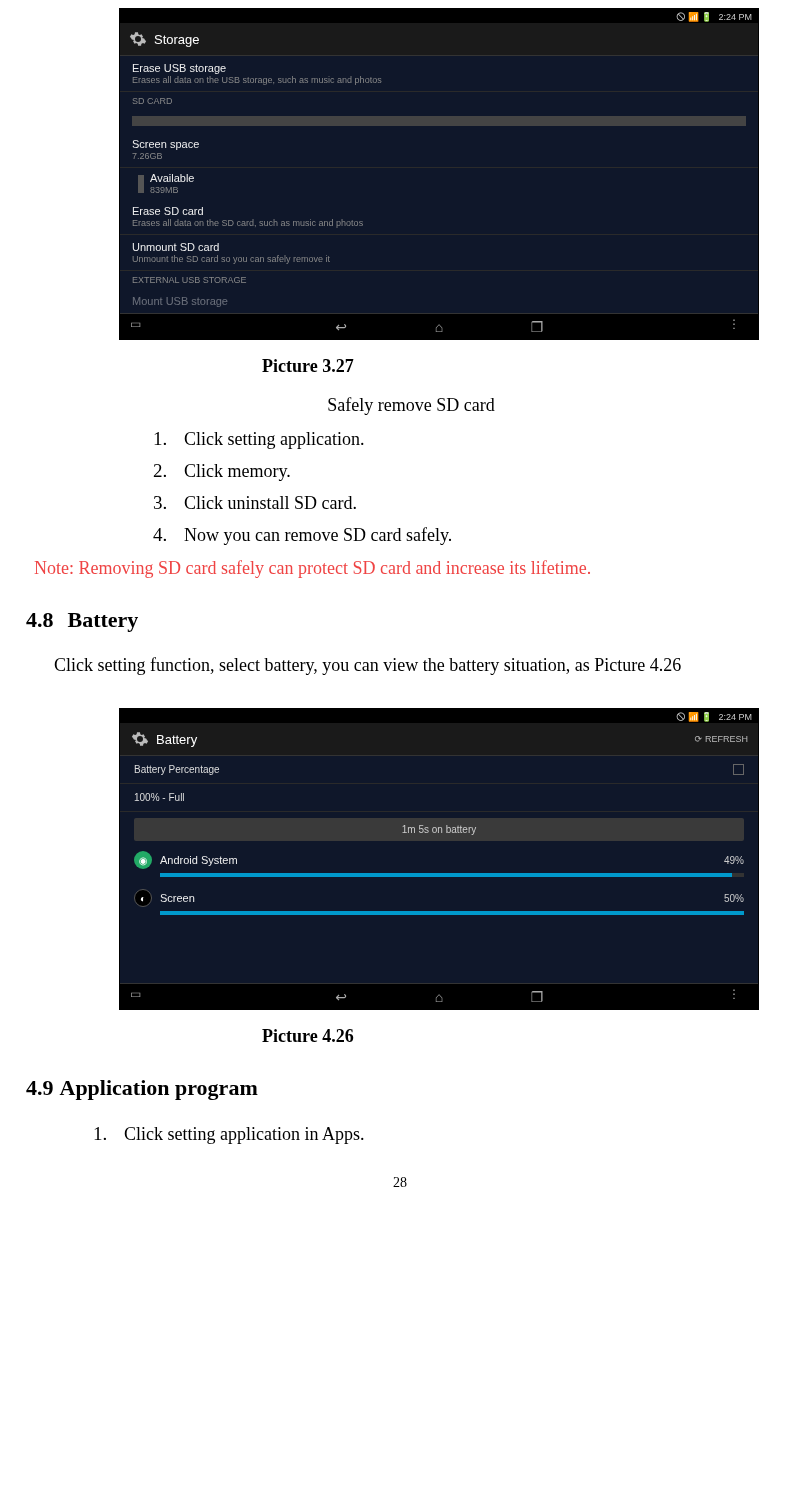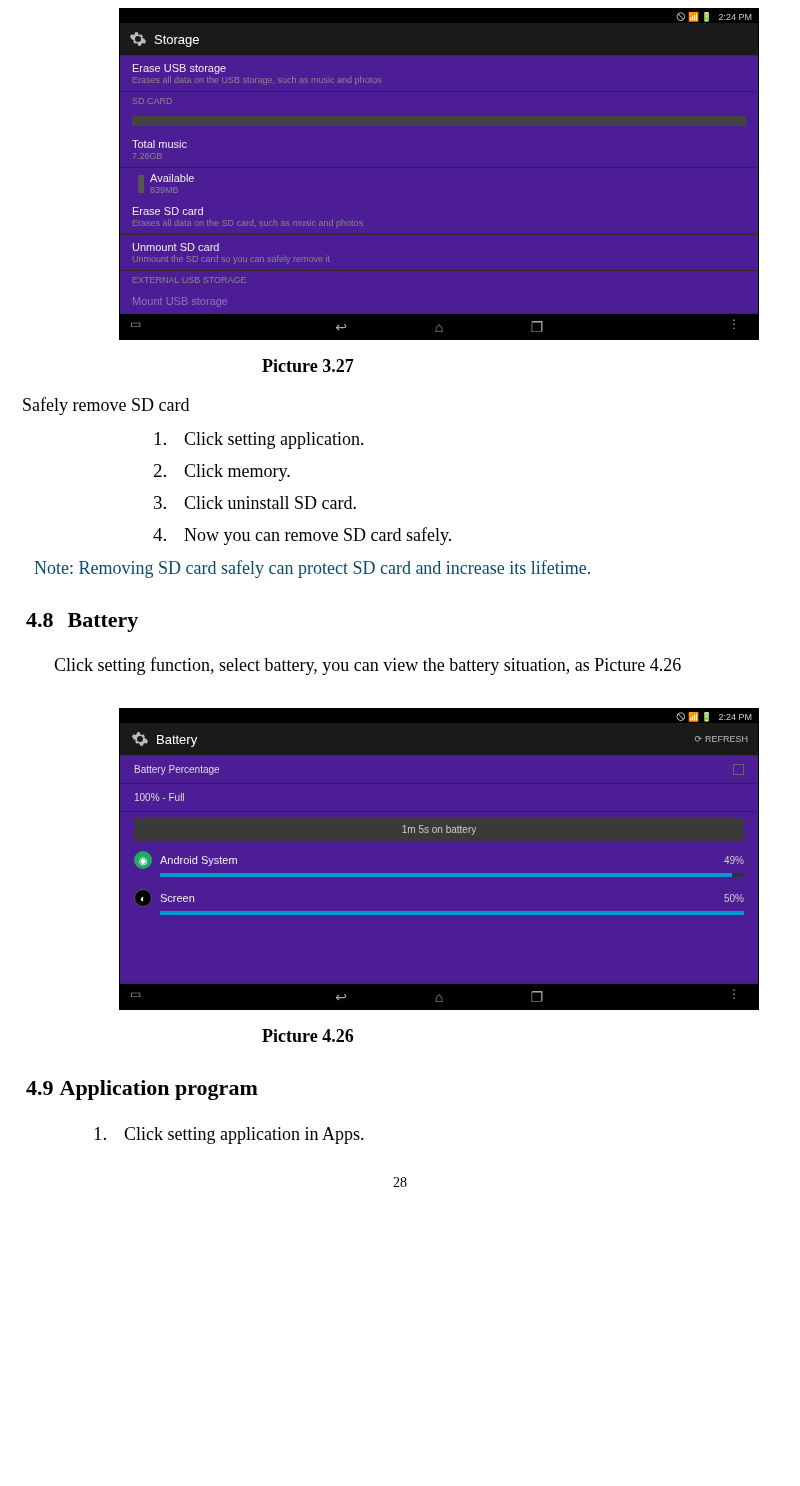--- a/index.html
+++ b/index.html
@@ -1,40 +1,40 @@
 <!DOCTYPE html>
 <html><head>
 <meta charset="utf-8">
 <style>
   * { margin: 0; padding: 0; box-sizing: border-box; }
   body { font-family: "Times New Roman", serif; background: #fff; color: #000; width: 800px; }
   .page { padding: 8px 12px 40px 12px; }
-  .screenshot { width: 640px; margin-left: 107px; background: #4c1d95; color: #ddd; font-family: Arial, sans-serif; font-size: 10px; border: 1px solid #000; }
+  .screenshot { width: 640px; margin-left: 107px; background: #0f172a; color: #ddd; font-family: Arial, sans-serif; font-size: 10px; border: 1px solid #000; }
   .status-bar { height: 14px; background: #000; text-align: right; padding: 1px 6px; color: #ccc; font-size: 9px; }
   .status-bar span { margin-left: 3px; }
   .header-row { display: flex; align-items: center; padding: 6px 8px; background: #1a1a1a; border-bottom: 1px solid #333; }
   .gear-icon { width: 20px; height: 20px; display: inline-flex; align-items: center; justify-content: center; margin-right: 6px; }
   .section-title { font-size: 13px; color: #fff; }
   .item { padding: 6px 12px; border-bottom: 1px solid #2a2a2a; }
   .item-title { color: #eee; font-size: 11px; }
   .item-sub { color: #888; font-size: 9px; margin-top: 1px; }
   .sd-header { color: #888; font-size: 9px; padding: 4px 12px; text-transform: uppercase; }
   .bar-row { padding: 6px 12px; }
   .bar-bg { width: 100%; height: 10px; background: #444; }
   .avail-row { padding: 4px 18px; display: flex; align-items: center; gap: 6px; }
   .swatch { width: 6px; height: 18px; background: #555; }
   .nav-bar { height: 26px; background: #000; display: flex; align-items: center; justify-content: center; gap: 80px; border-top: 1px solid #333; }
   .nav-icon { width: 18px; height: 18px; display: flex; align-items: center; justify-content: center; color: #aaa; font-size: 14px; }
   .nav-side { width: 20px; height: 20px; color: #aaa; font-size: 12px; position: absolute; }
   .fig-cap { font-weight: bold; font-size: 18px; margin: 16px 0 18px 250px; }
-  .body-text { font-size: 18px; margin: 6px 0 12px 10px; }
+  .body-text { font-size: 18px; margin: 6px 0 12px 22px; text-align: center; }
   ol.steps { list-style: decimal; margin: 6px 0 12px 160px; font-size: 18px; }
   ol.steps li { margin: 10px 0; padding-left: 12px; }
   ol.steps li::marker { font-size: 19px; }
-  .note { color: #0c4a6e; font-size: 18px; margin: 8px 0 19px 22px; }
+  .note { color: #ef4444; font-size: 18px; margin: 8px 0 19px 22px; }
   h2.section { font-size: 22px; font-weight: bold; margin: 28px 0 22px 14px; }
   h2.section .num { margin-right: 14px; }
   .lead { font-size: 18px; margin: 0 0 32px 42px; }
   .pg-num { text-align: center; font-size: 14px; margin-top: 30px; }
   
   .bat-head { display: flex; align-items: center; justify-content: space-between; padding: 6px 10px; background: #1a1a1a; border-bottom: 1px solid #333; }
   .refresh { color: #bbb; font-size: 9px; display: flex; align-items: center; gap: 3px; }
   .bat-row { display: flex; align-items: center; justify-content: space-between; padding: 8px 14px; border-bottom: 1px solid #2a2a2a; gap: 40px; }
   .checkbox-empty { width: 11px; height: 11px; border: 1px solid #666; }
   .battery-banner { margin: 6px 14px; background: #3a3a3a; text-align: center; padding: 6px; color: #ccc; font-size: 10px; border-radius: 2px; }
@@ -68,21 +68,21 @@
     </div>
     <div class="item">
       <div class="item-title">Erase USB storage</div>
       <div class="item-sub">Erases all data on the USB storage, such as music and photos</div>
     </div>
     <div class="sd-header">SD CARD</div>
     <div class="bar-row">
         <div class="bar-bg"></div>
       </div>
     <div class="item">
-      <div class="item-title">Total music</div>
+      <div class="item-title">Screen space</div>
       <div class="item-sub">7.26GB</div>
     </div>
     <div class="avail-row">
       <div class="swatch"></div>
       <div>
         <div class="item-title">Available</div>
         <div class="item-sub">839MB</div>
       </div>
     </div>
     <div class="item">

